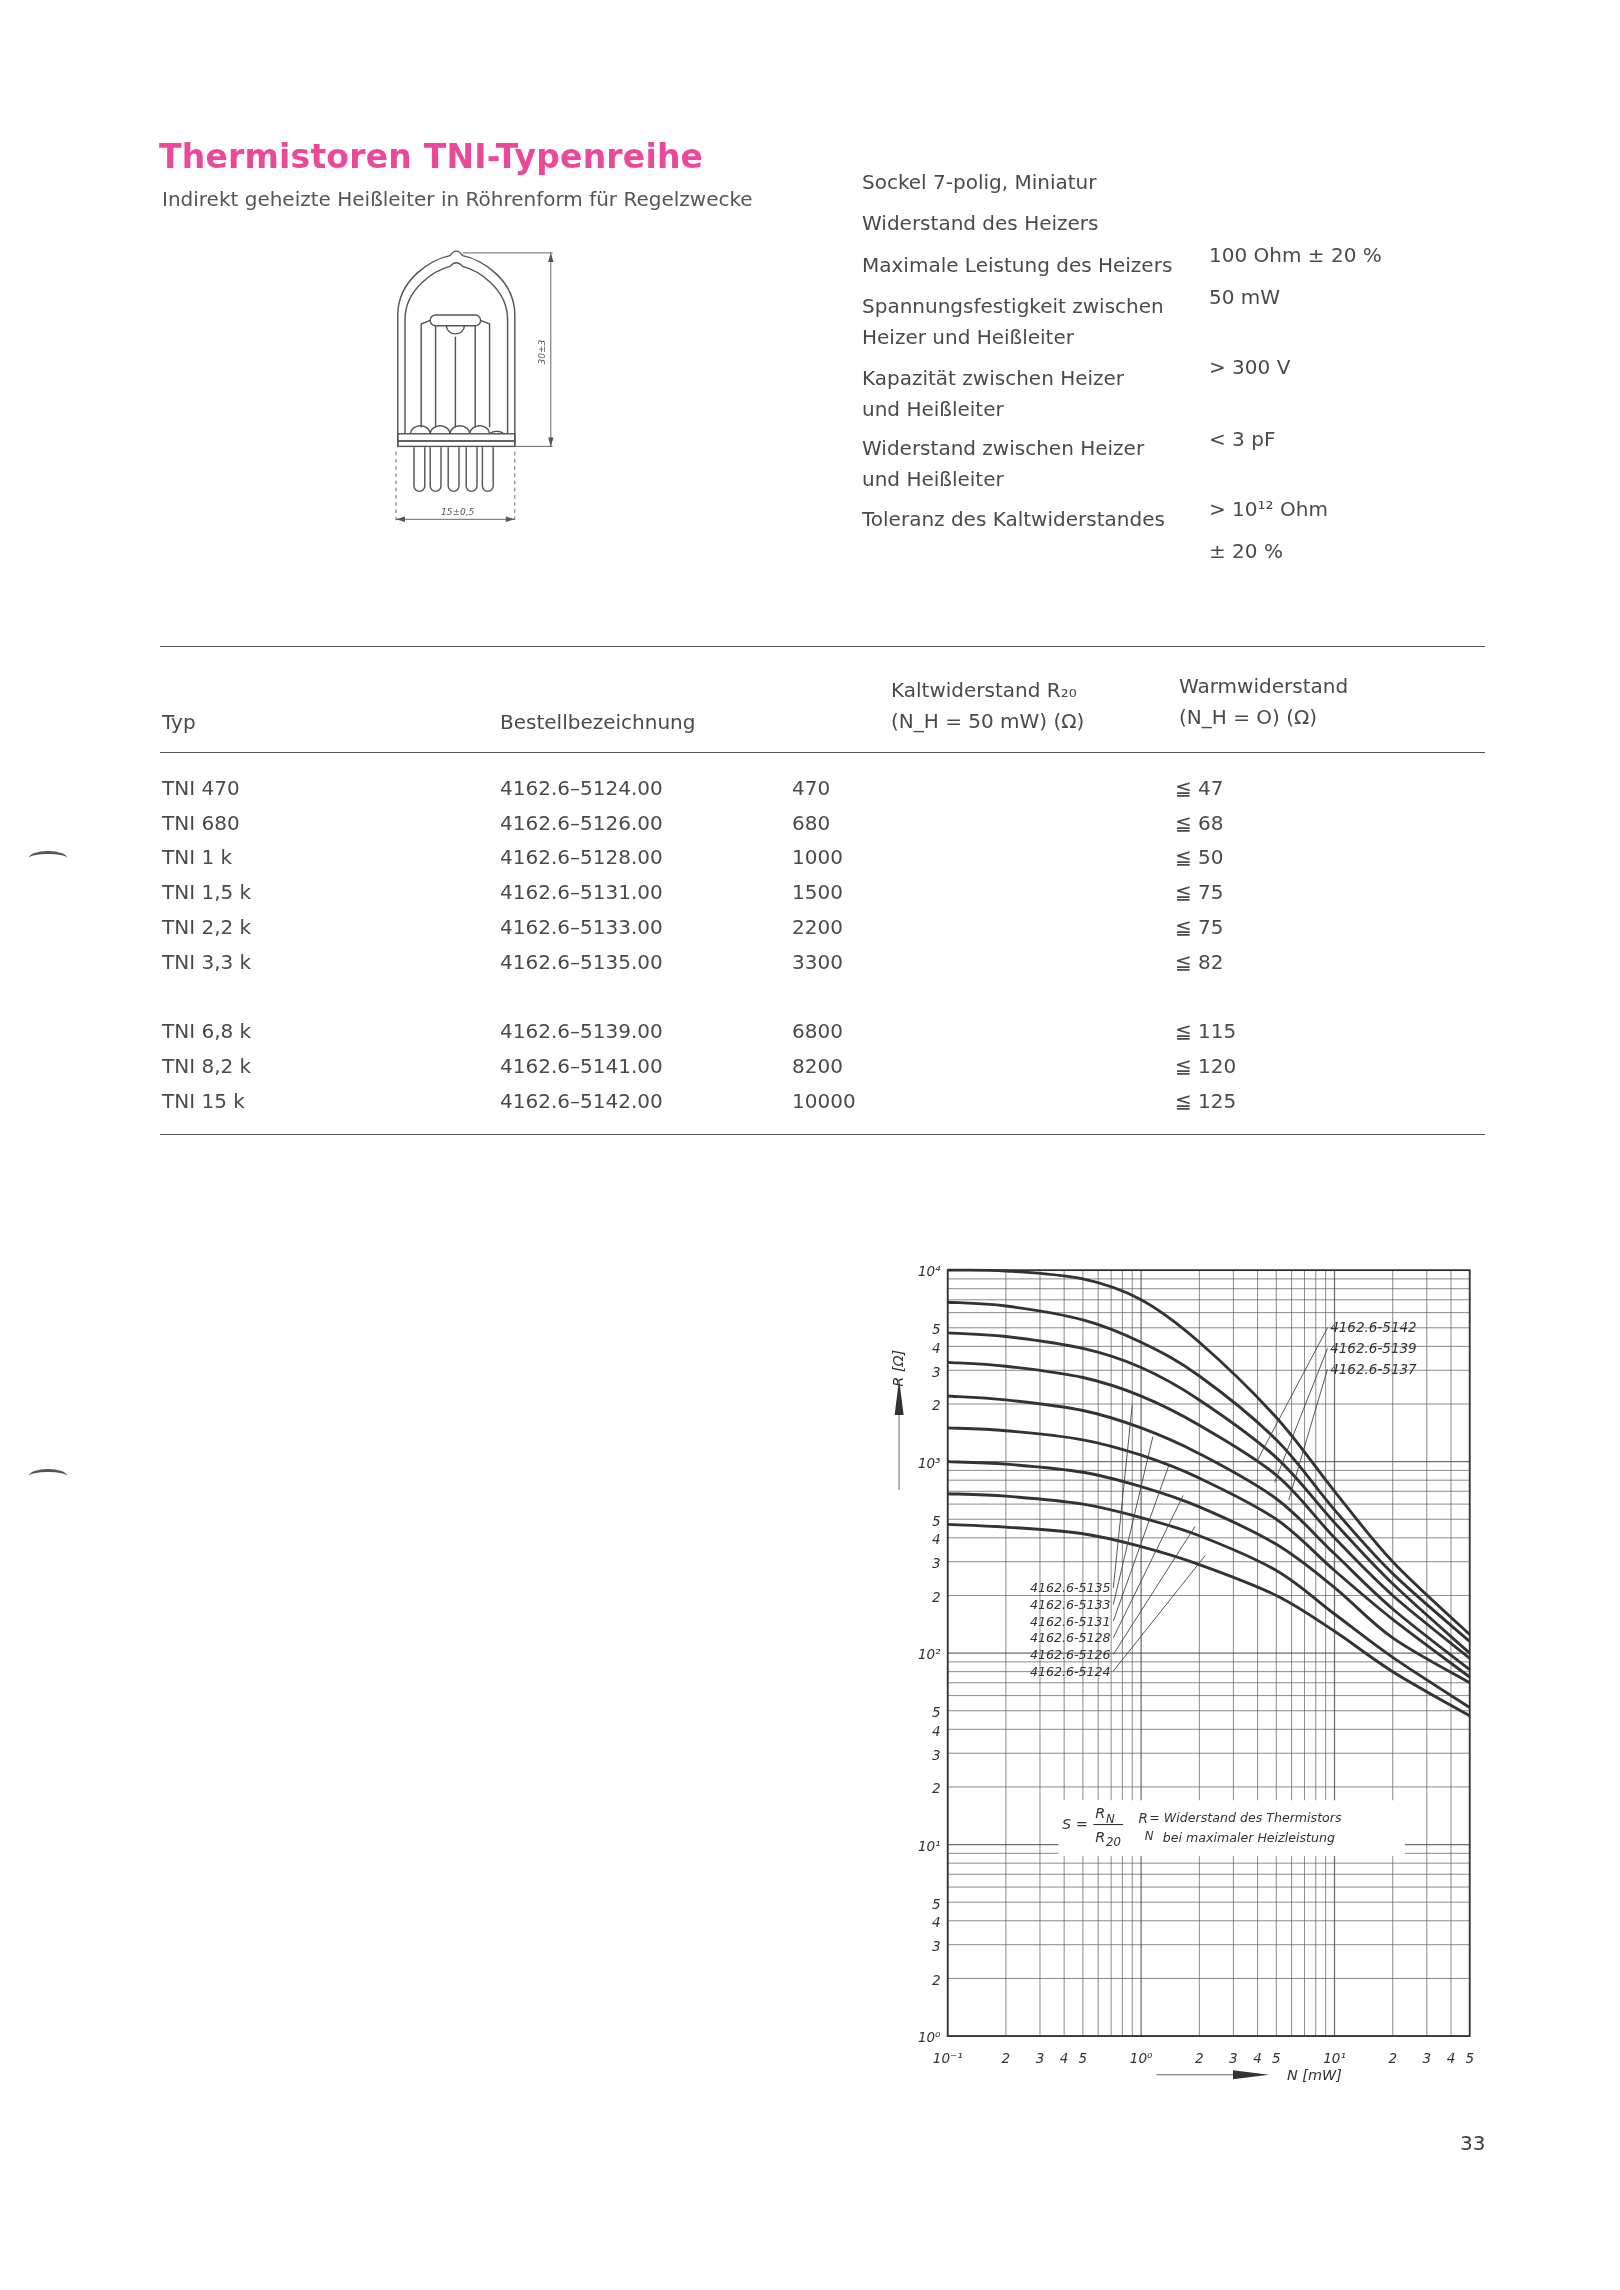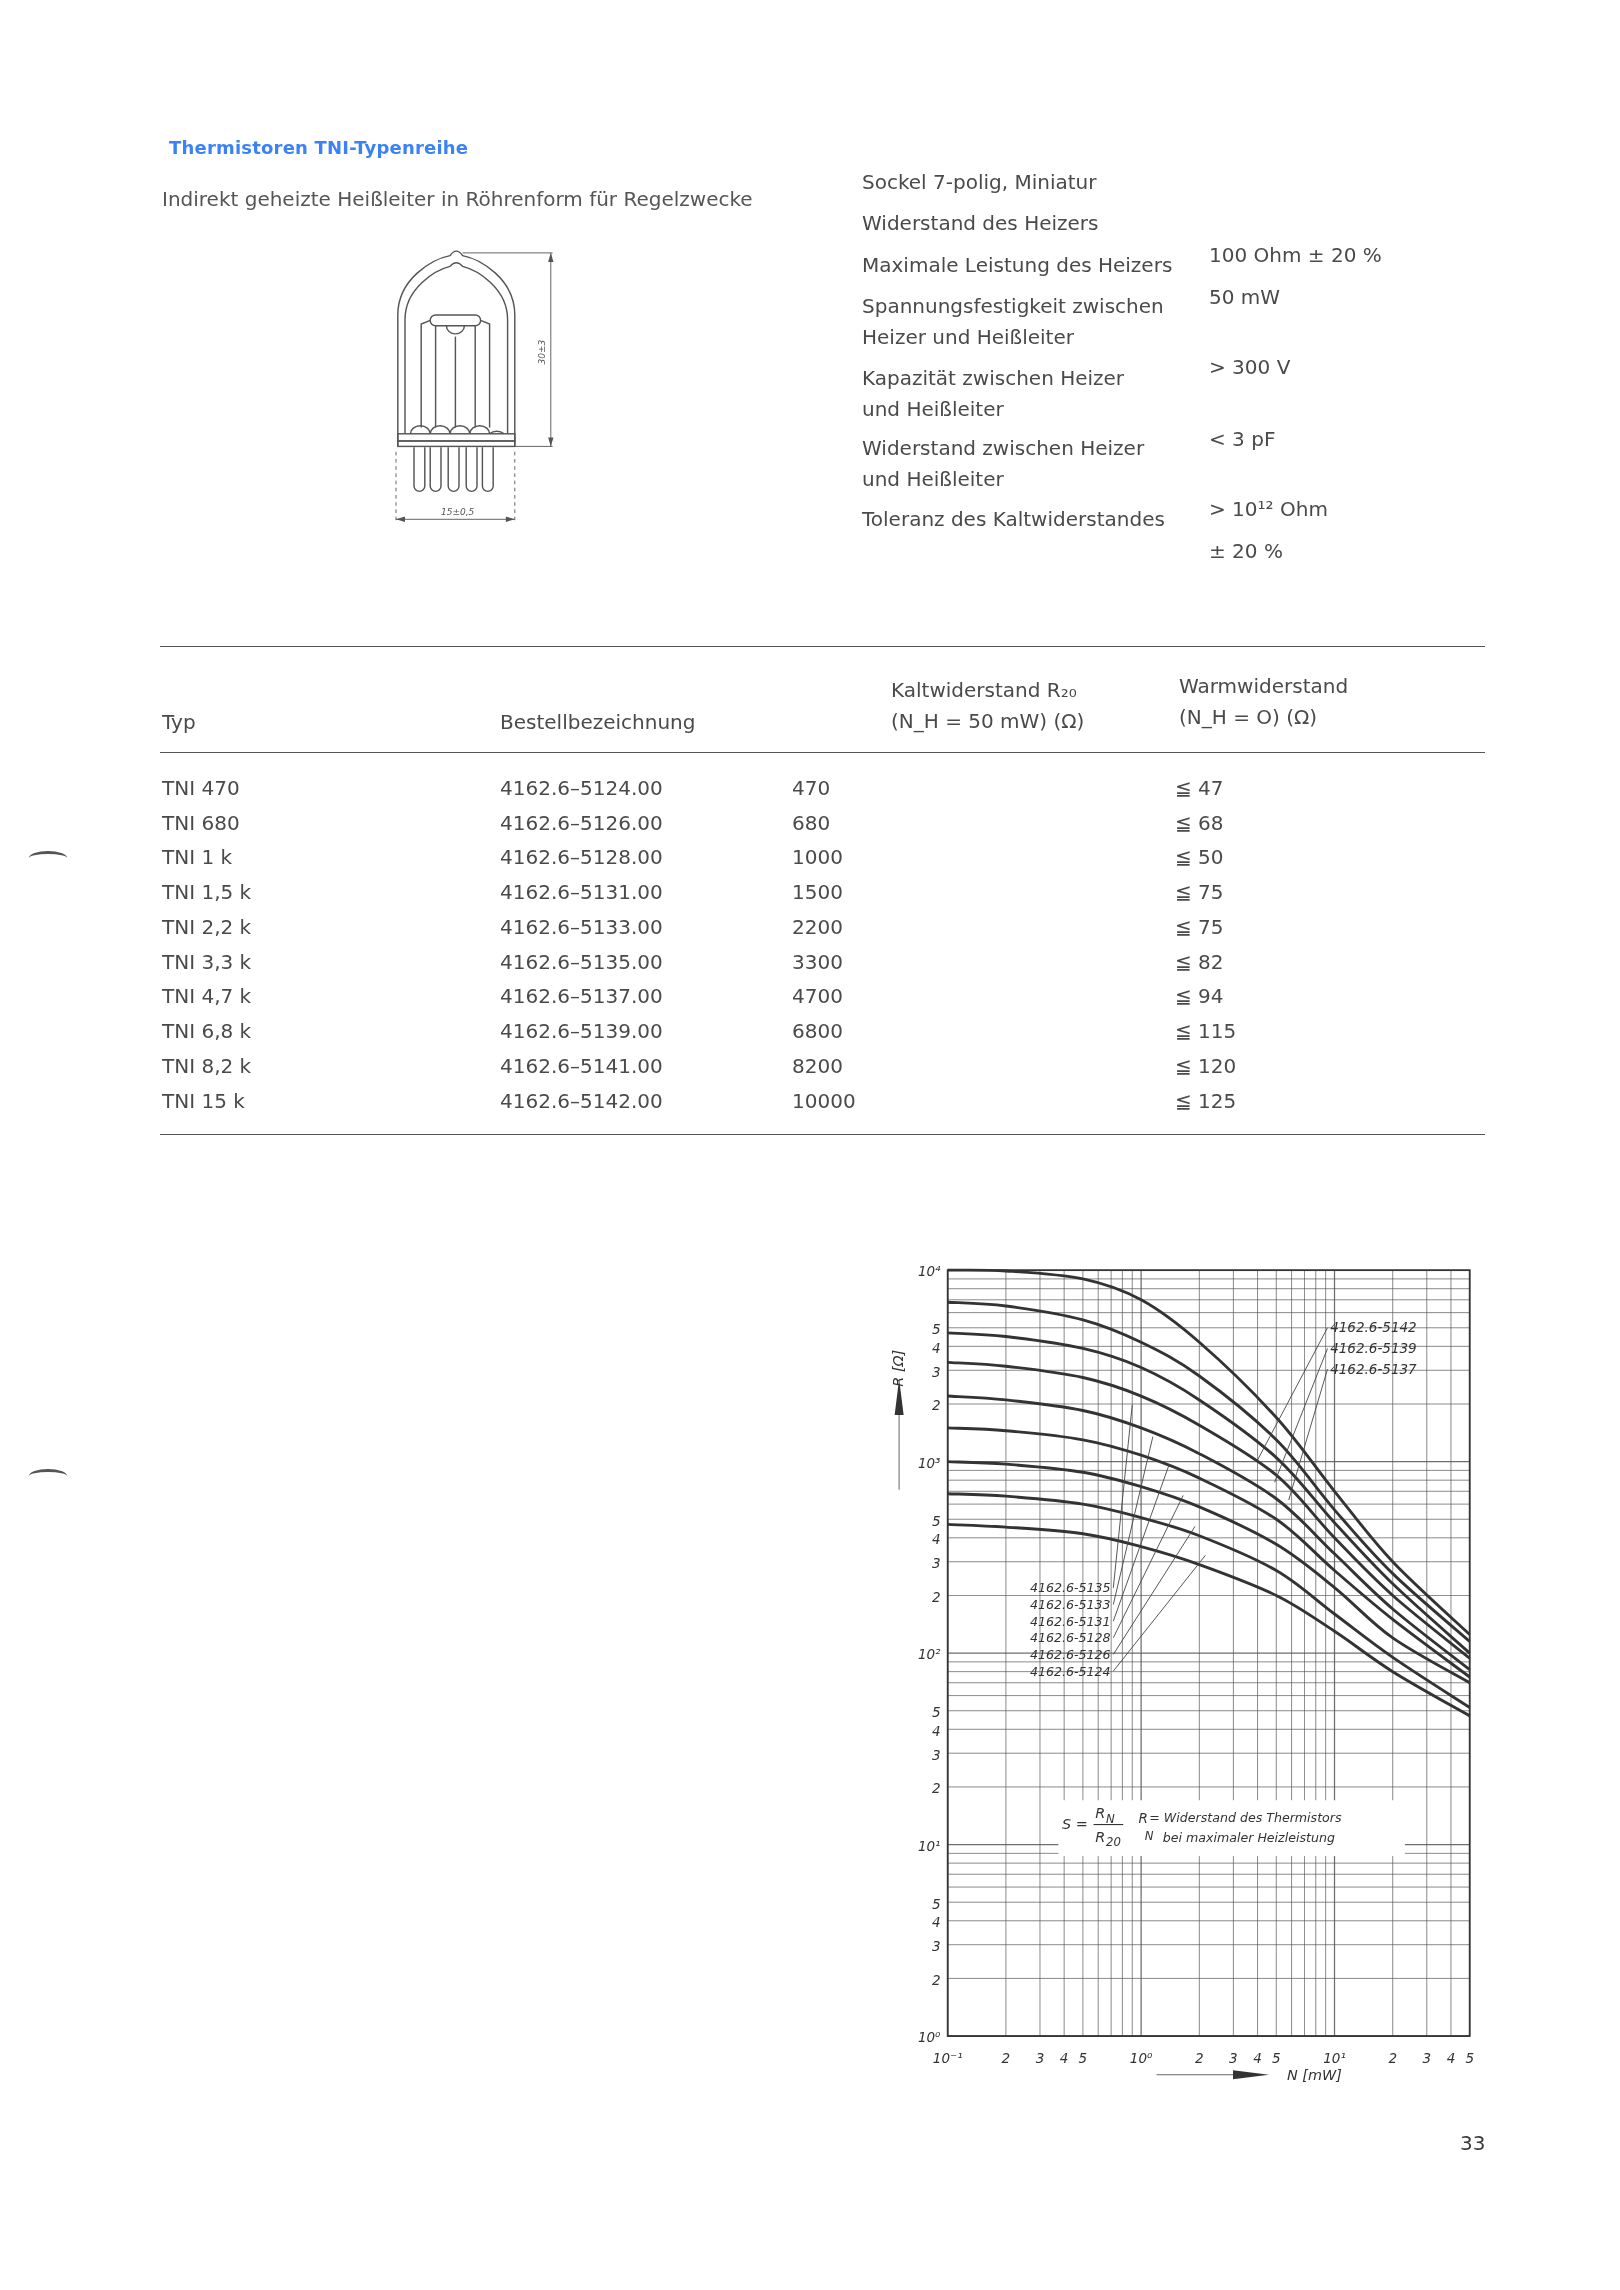--- a/index.html
+++ b/index.html
@@ -1,19 +1,19 @@
 <!DOCTYPE html>
 <html style="font-size:14.4px"><head>
 <meta charset="utf-8">
 <style>
   html, body { margin: 0; padding: 0; background: #ffffff; }
   body { width: 1620px; height: 2291px; position: relative; overflow: hidden;
          font-family: "DejaVu Sans", sans-serif; color: #3a3a3a; }
   .abs { position: absolute; }
-  .title { left: 169px; top: 137px; font-size: 18px; font-weight: bold; color: #3b82f6; letter-spacing: 0.2px; }
+  .title { left: 159px; top: 137px; font-size: 33px; font-weight: bold; color: #ec4899; letter-spacing: 0.2px; }
   .subtitle { left: 162px; top: 187px; font-size: 20px; color: #555; }
   .spec-list { left: 862px; top: 167px; width: 576px; }
   .spec { position: absolute; left: 0; font-size: 20px; color: #4a4a4a; line-height: 31px; }
   .spec .lbl { position: absolute; left: 0; width: 342px; }
   .spec .val { position: absolute; left: 347px; white-space: nowrap; margin-top: 32px; }
   .punch { width: 38px; height: 10.8px; border-top: 3.6px solid #555; border-radius: 50% 50% 0 0; left: 29px; }
   .rule { left: 160px; width: 1325px; height: 0; border-top: 1.8px solid #555; }
   .th { font-size: 20px; color: #4a4a4a; line-height: 31px; }
   .row { position: absolute; left: 0; width: 1620px; height: 34px; font-size: 20px; color: #4a4a4a; }
   .row span { position: absolute; top: 0; }
@@ -145,26 +145,20 @@
       <span class="c-typ">TNI 2,2 k</span>
       <span class="c-best">4162.6–5133.00</span>
       <span class="c-kalt">2200</span>
       <span class="c-warm">≦  75</span>
     </div>
     <div class="row" style="top: 174px;">
       <span class="c-typ">TNI 3,3 k</span>
       <span class="c-best">4162.6–5135.00</span>
       <span class="c-kalt">3300</span>
       <span class="c-warm">≦  82</span>
-    </div>
-    <div class="row" style="top: 208px;">
-      <span class="c-typ">TNI 4,7 k</span>
-      <span class="c-best">4162.6–5137.00</span>
-      <span class="c-kalt">4700</span>
-      <span class="c-warm">≦  94</span>
     </div>
     <div class="row" style="top: 243px;">
       <span class="c-typ">TNI 6,8 k</span>
       <span class="c-best">4162.6–5139.00</span>
       <span class="c-kalt">6800</span>
       <span class="c-warm">≦ 115</span>
     </div>
     <div class="row" style="top: 278px;">
       <span class="c-typ">TNI 8,2 k</span>
       <span class="c-best">4162.6–5141.00</span>

